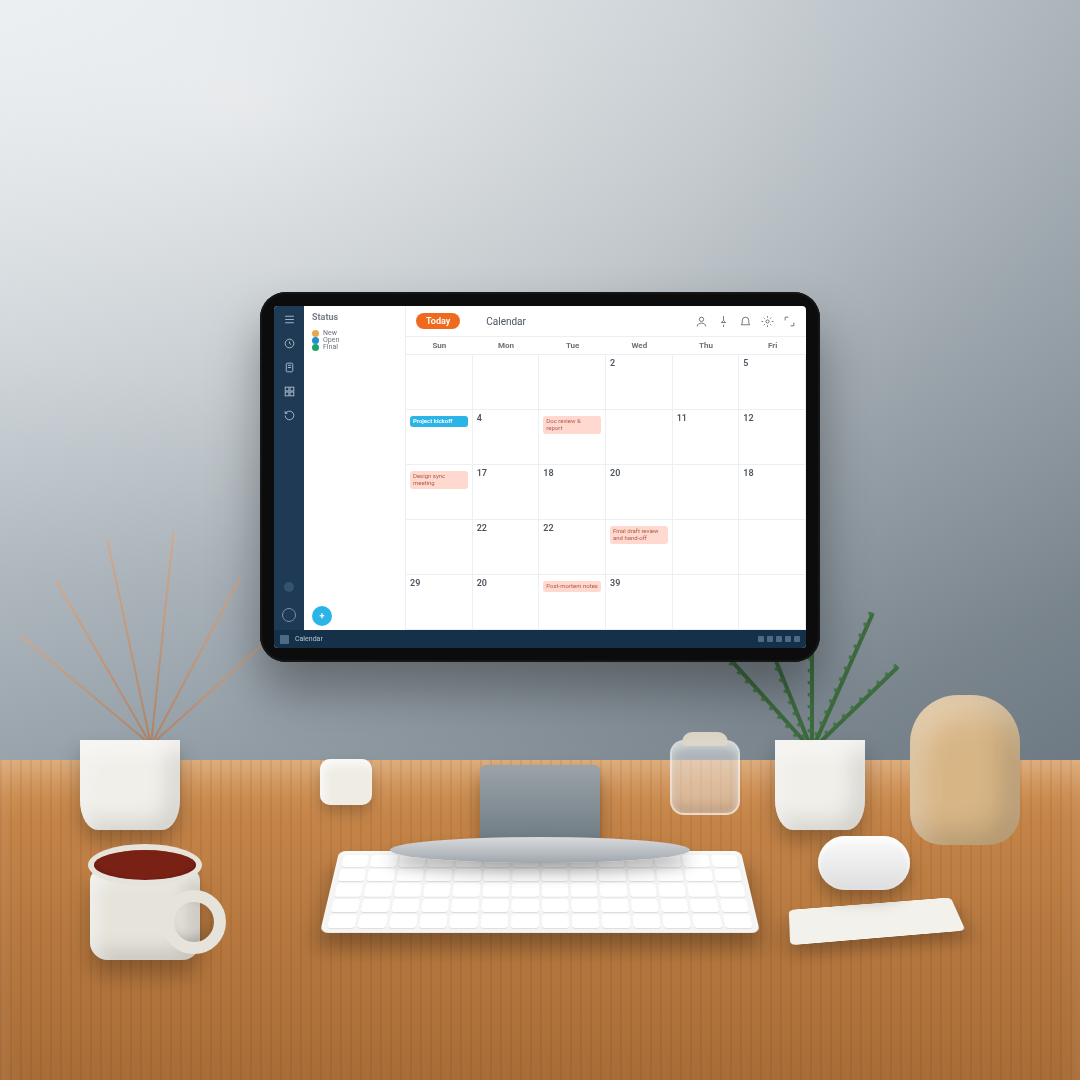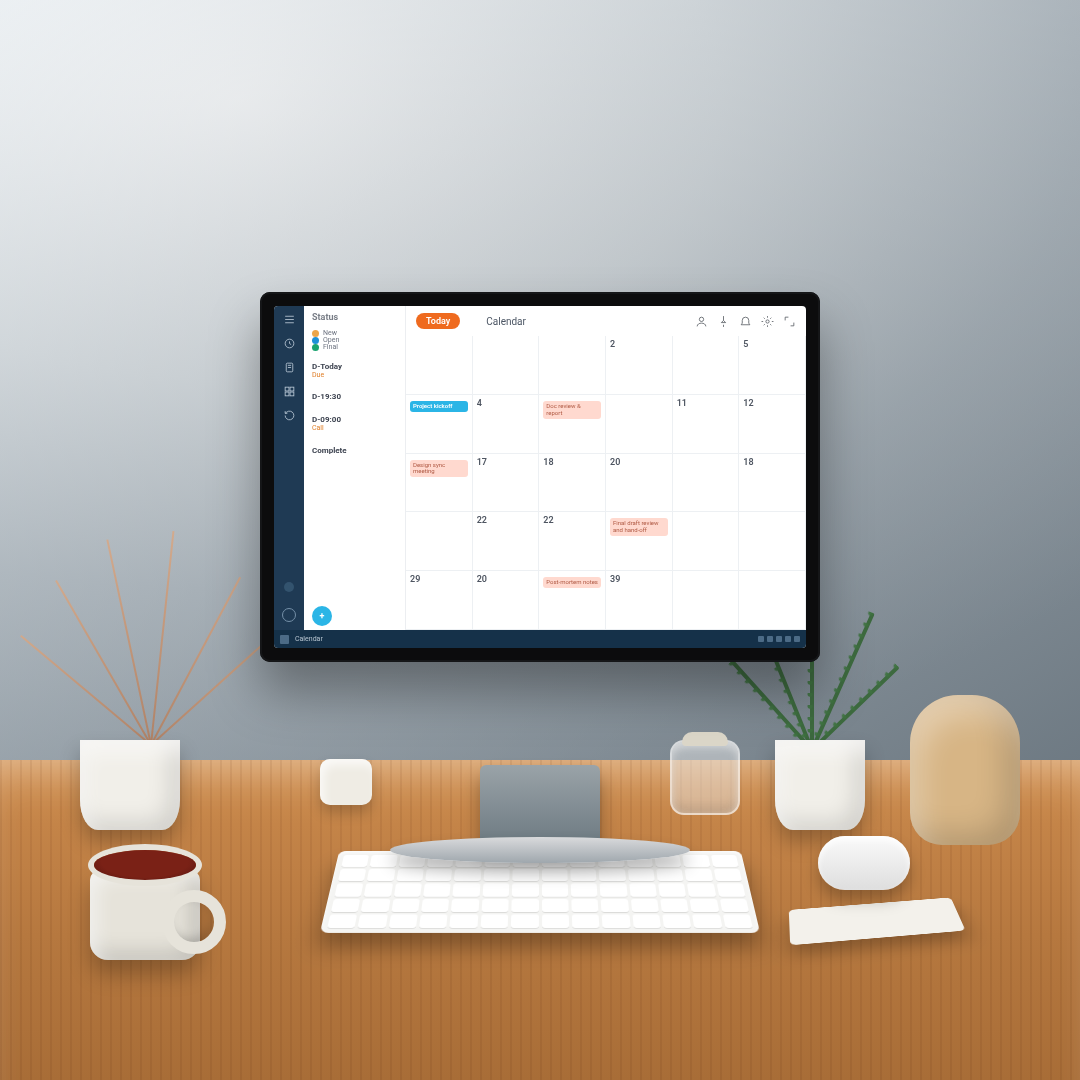--- a/index.html
+++ b/index.html
@@ -54,21 +54,21 @@
   .mouse { position:absolute; right:170px; bottom:190px; width:92px; height:54px; border-radius:48px; background:linear-gradient(#fafafa,#dedede); box-shadow: inset 0 4px 6px rgba(255,255,255,.8), 0 10px 16px rgba(0,0,0,.25); }
   .keyboard { position:absolute; left:50%; transform:translateX(-50%) perspective(800px) rotateX(42deg); bottom:135px; width:420px; height:110px; border-radius:8px; background:#f4f4f2; box-shadow: 0 18px 24px rgba(0,0,0,.3), inset 0 2px 4px rgba(255,255,255,.8); display:grid; grid-template-rows:repeat(5,1fr); gap:3px; padding:6px; }
   .keyboard div { display:grid; grid-template-columns:repeat(14,1fr); gap:3px; }
   .keyboard div i { background:#fff; border-radius:3px; box-shadow:0 1px 0 rgba(0,0,0,.1); }
 
   
   .stand { position:absolute; left:50%; transform:translateX(-50%); bottom:235px; width:120px; height:80px; background:linear-gradient(#9aa3a8,#6d7a82); border-radius:6px 6px 2px 2px; box-shadow:0 12px 18px rgba(0,0,0,.3);}
   .stand::after { content:""; position:absolute; left:50%; bottom:-18px; transform:translateX(-50%); width:300px; height:26px; border-radius:50%; background:linear-gradient(#d9dadc,#9fa7ad); box-shadow:0 10px 16px rgba(0,0,0,.3); }
   .monitor {
     position: absolute; left: 50%; top: 292px; transform: translateX(-50%);
-    width: 560px; height: 370px; border-radius: 10px; background: #0c0c0d;
+    width: 560px; height: 370px; border-radius: 26px; background: #0c0c0d;
     box-shadow: 0 30px 50px rgba(0,0,0,.35), inset 0 0 0 2px #151618;
     padding: 14px;
   }
   .screen { position: relative; width: 100%; height: 100%; background: #fff; border-radius: 4px; overflow: hidden; font-size: 9px; color: #4a4f57; display: flex; flex-direction: column; }
   .app { flex: 1; display: flex; min-height: 0; }
 
   
   .sidebar { width: 30px; min-width: 30px; background: #1f3a54; display: flex; flex-direction: column; align-items: center; padding-top: 6px; gap: 10px; }
   .sidebar .ico { width: 14px; height: 14px; display: flex; align-items: center; justify-content: center; color: #b8c6d4; cursor: pointer; }
   .sidebar .ico svg { width: 13px; height: 13px; stroke: currentColor; fill: none; stroke-width: 1.6; }
@@ -273,36 +273,20 @@
               <div class="chip-dot" style="background: rgb(235, 165, 74);"></div>
               <span>New</span>
             </div>
             <div class="chip-row">
               <div class="chip-dot" style="background: rgb(30, 144, 214);"></div>
               <span>Open</span>
             </div>
             <div class="chip-row">
               <div class="chip-dot" style="background: rgb(26, 163, 111);"></div>
               <span>Final</span>
-            </div>
-          </div>
-        <div id="listitems" style="display:flex;flex-direction:column;gap:10px;">
-            <div class="list-item">
-              <div class="t">D-Today</div>
-              <div class="s">Due</div>
-            </div>
-            <div class="list-item">
-              <div class="t">D-19:30</div>
-            </div>
-            <div class="list-item">
-              <div class="t">D-09:00</div>
-              <div class="s">Call</div>
-            </div>
-            <div class="list-item">
-              <div class="t">Complete</div>
             </div>
           </div>
         <div class="fab">+</div>
       </div>
 
       <div class="main">
         <div class="toolbar">
           <div class="btn-primary">Today</div>
           <div class="title">Calendar</div>
           <div class="grow"></div>
@@ -329,20 +313,28 @@
                   <path d="M12 2v3M12 19v3M4 12H1M23 12h-3M5 5l2 2M17 17l2 2M5 19l2-2M17 7l2-2"></path>
                 </svg>
               </span>
             <span>
                 <svg viewBox="0 0 24 24">
                   <path d="M4 4h6M4 4v6M20 20h-6M20 20v-6"></path>
                 </svg>
               </span>
           </div>
         </div>
+        <div class="grid-head" id="dayhead">
+            <div>Sun</div>
+            <div>Mon</div>
+            <div>Tue</div>
+            <div>Wed</div>
+            <div>Thu</div>
+            <div>Fri</div>
+          </div>
         <div class="cal" id="cal">
             <div class="cell"></div>
             <div class="cell"></div>
             <div class="cell"></div>
             <div class="cell">
               <div class="num">2</div>
             </div>
             <div class="cell"></div>
             <div class="cell">
               <div class="num">5</div>

